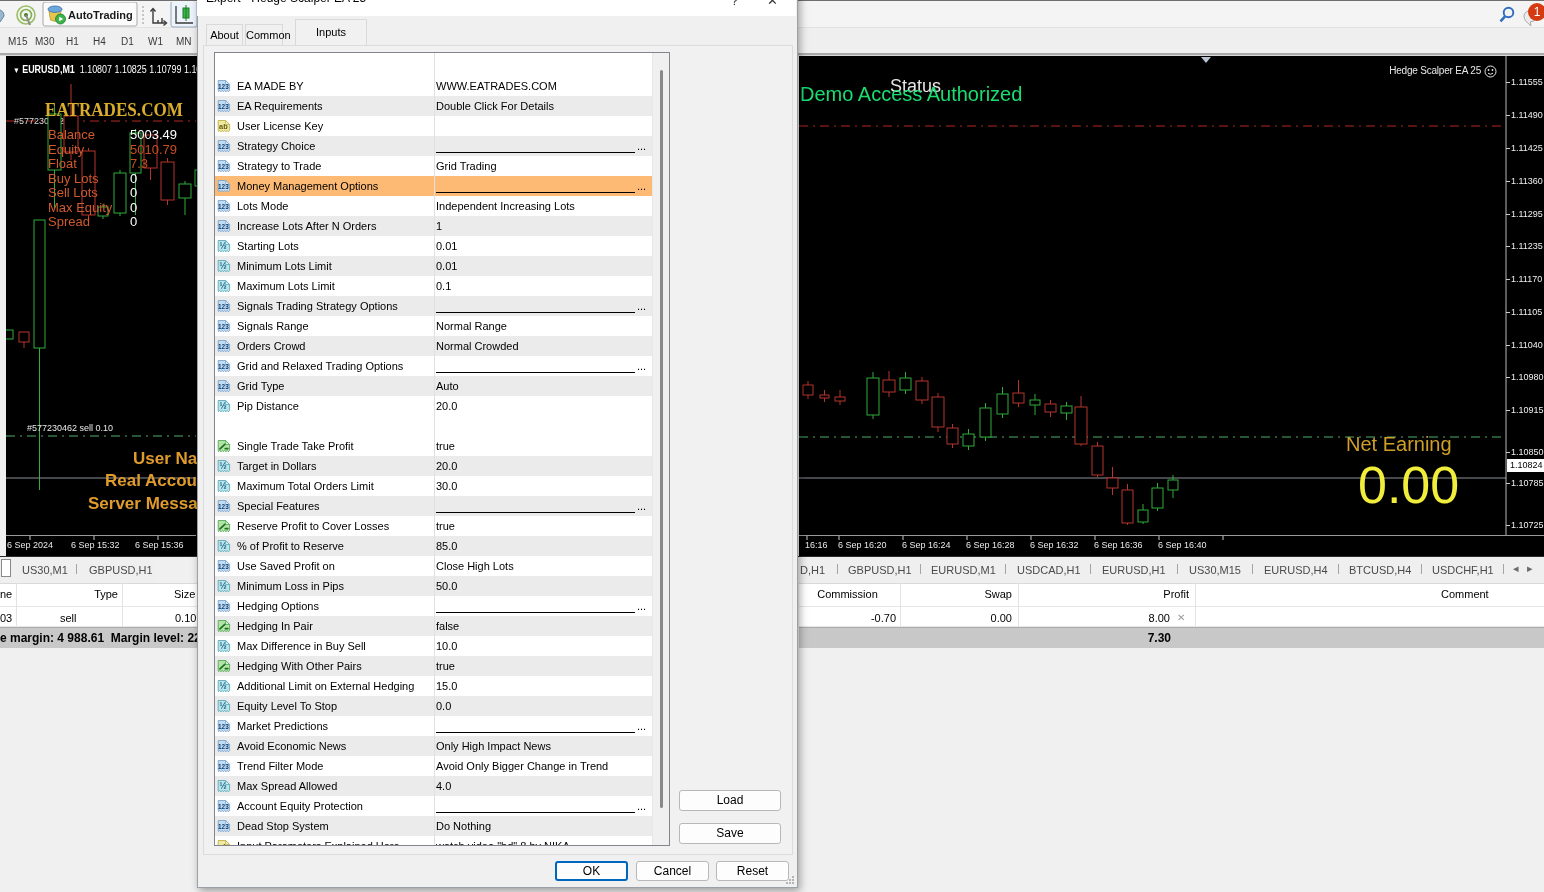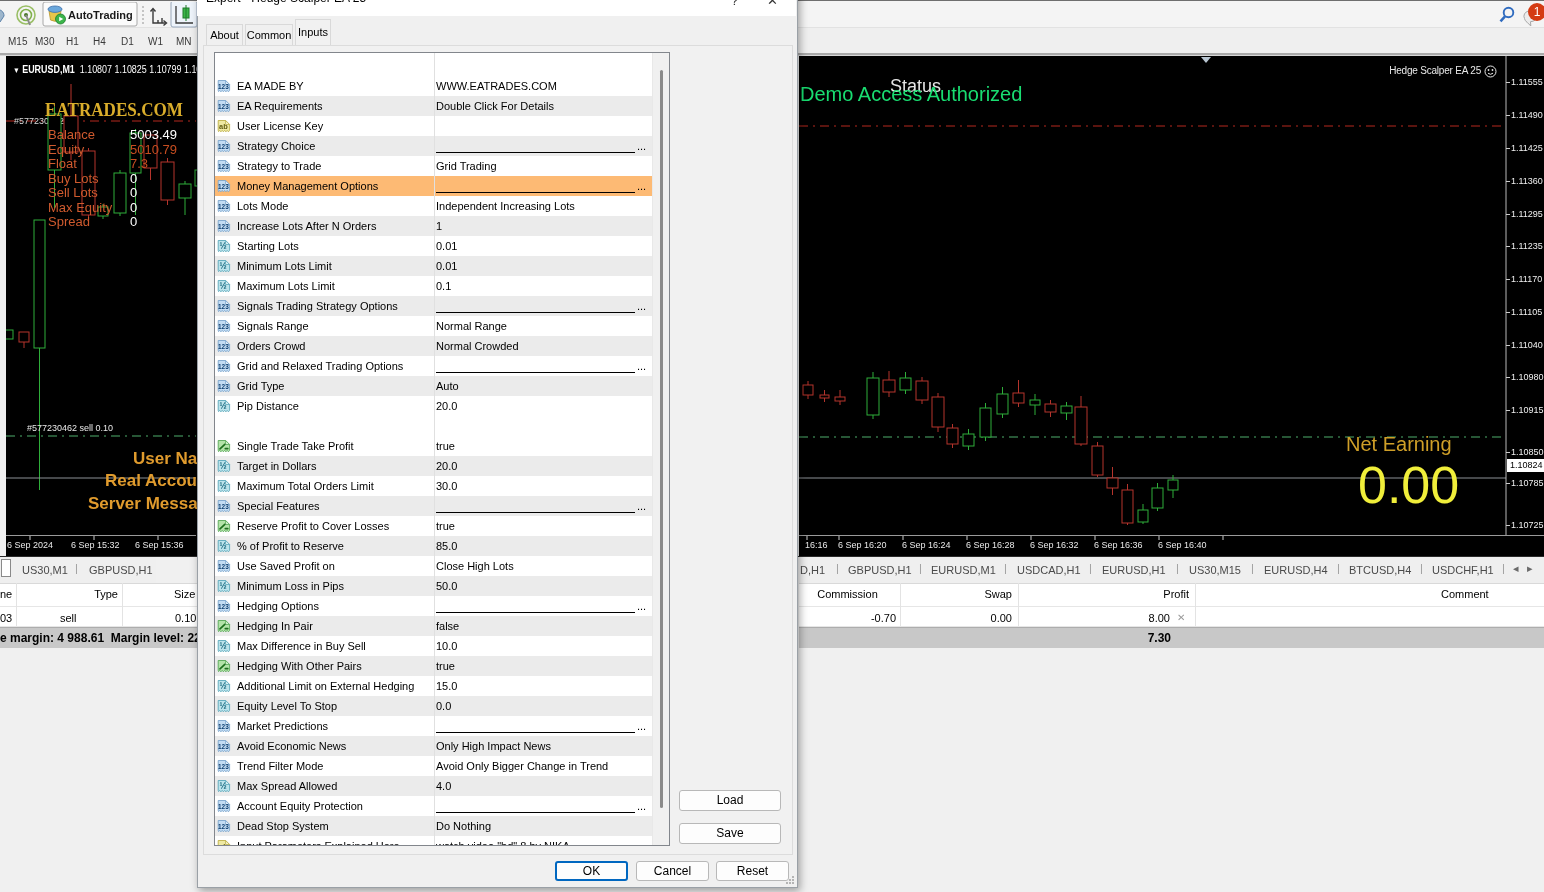--- a/index.html
+++ b/index.html
@@ -390,22 +390,22 @@
     <span class="gbtext" style="left:272px;width:100px;text-align:right;top:48px">7.30</span>
   </div>
 
   <div id="dialog">
     <div id="dtitlebar"></div>
     <div id="dtitle">Expert - Hedge Scalper EA 25</div>
     <span class="dsys" style="left:534px">?</span>
     <span class="dsys" style="left:570px">✕</span>
     <div id="dtabs">
       <div class="tab" style="left:9px;top:36px;width:37px;height:21px">About</div>
-      <div class="tab" style="left:48px;top:36px;width:48px;height:21px">Common</div>
-      <div class="tab" style="left:98px;top:31px;width:36px;height:26px;background:#f1f1f1;line-height:25px">Inputs</div>
+      <div class="tab" style="left:48px;top:36px;width:38px;height:21px">Common</div>
+      <div class="tab" style="left:98px;top:31px;width:72px;height:26px;background:#f1f1f1;line-height:25px">Inputs</div>
     </div>
     <div id="dpage"></div>
     <div id="dtable">
       <div class="rows">
 <div class="trow" style="top:23px;background:#ffffff">
             <span class="ricw"><svg class="ric" width="14" height="14" viewBox="0 0 14 14">
                 <path d="M1.2 1.5 L8.6 1.5 L12.6 5.5 L12.6 11.4 L11.4 12.8 L10.2 11.4 L8.9 12.8 L7.7 11.4 L6.4 12.8 L5.2 11.4 L3.9 12.8 L2.7 11.4 L1.6 12.6 L1.2 11.4 Z" fill="#c3dcf3" stroke="#7aa5cc" stroke-width="0.9"></path>
                 <path d="M8.6 1.5 L8.6 5.5 L12.6 5.5 Z" fill="#e4effa" stroke="#7aa5cc" stroke-width="0.8"></path>
                 <text x="6.4" y="10" font-size="6.4" font-weight="bold" fill="#0e3f70" text-anchor="middle" font-family="Liberation Sans">123</text>
               </svg></span>

